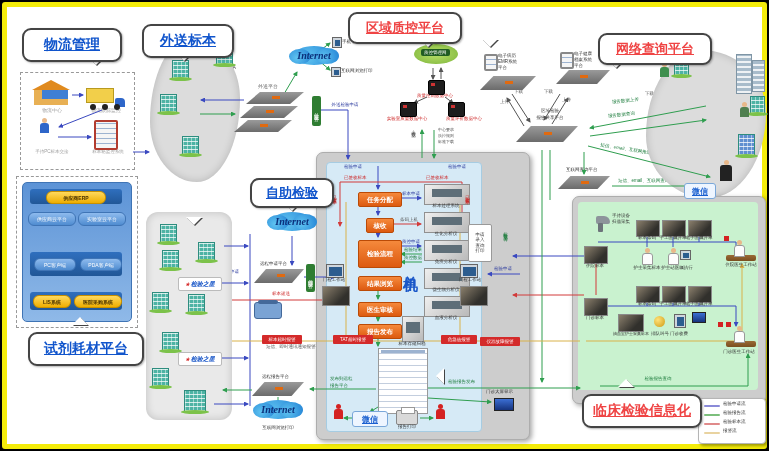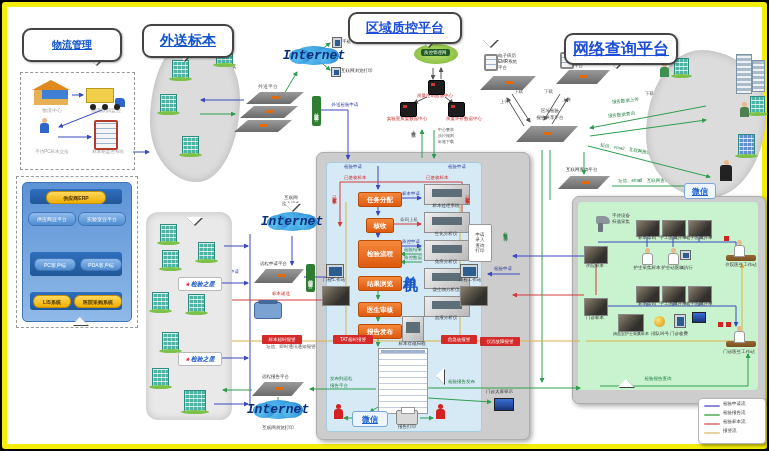--- a/index.html
+++ b/index.html
@@ -10,21 +10,21 @@
   .abs{position:absolute}
   .t{position:absolute;line-height:1.1;color:#333;white-space:nowrap}
   .ctr{text-align:center}
   .f4{font-size:4.5px}.f5{font-size:5px}.f7{font-size:7px}
   .c-blue{color:#2b3a9e}.c-red{color:#cc2222}.c-green{color:#1c7c3c}.c-gray{color:#555}
   .v{writing-mode:vertical-rl;letter-spacing:1px}
   .callout{position:absolute;background:#fff;border:2px solid #444;border-radius:9px;
            display:flex;align-items:center;justify-content:center;font-weight:bold;
            font-family:"Liberation Serif",serif;z-index:30;box-shadow:1px 1px 2px rgba(0,0,0,.3)}
   .callout span{text-decoration:underline}
-  .callout.red{color:#1d4ed8}.callout.blue{color:#1155cc}
+  .callout.red{color:#ef4444}.callout.blue{color:#1155cc}
   .tri{position:absolute;width:0;height:0;border:8px solid transparent;z-index:29;
        filter:drop-shadow(1px 1px 0 #444)}
   .tri.down{border-top-color:#fff;border-bottom-width:0}
   .tri.up{border-bottom-color:#fff;border-top-width:0}
   .tri.left{border-right-color:#fff;border-left-width:0}
   .dash{position:absolute;border:1px dashed #999;background:rgba(255,255,255,.5);z-index:1}
   .blob{position:absolute;background:#dcdcdc;border-radius:46% 54% 48% 52%/58% 42% 58% 42%;
         box-shadow:inset 0 0 8px rgba(0,0,0,.18);z-index:1}
   .graypanel{position:absolute;background:#cdcdcd;border:1px solid #adadad;border-radius:7px;
              box-shadow:2px 2px 5px rgba(0,0,0,.35);z-index:1}
@@ -38,22 +38,22 @@
   .plat{position:absolute;background:linear-gradient(#9a9a9a,#6b6b6b);
         clip-path:polygon(24% 0,100% 0,76% 100%,0 100%);z-index:10}
   .plat i{position:absolute;left:45%;top:35%;width:8px;height:3px;background:#e06a10}
   .srv{position:absolute;background:#1d1d1d;border-radius:2px;border:1px solid #000;z-index:10}
   .srv i{position:absolute;left:2px;top:2px;width:4px;height:3px;background:#c33}
   .cloud{position:absolute;background:radial-gradient(circle at 35% 60%,#5fc3f0,#1f7fd4);
          border-radius:50%;z-index:10;display:flex;align-items:center;justify-content:center}
   .cloud:before,.cloud:after{content:"";position:absolute;background:inherit;border-radius:50%}
   .cloud:before{width:55%;height:80%;left:-12%;top:15%}
   .cloud:after{width:60%;height:85%;right:-12%;top:8%}
-  .cloud b{position:relative;z-index:2;font-family:Liberation Mono, monospace;font-style:italic;
-           font-size:13px;color:#0b2f7a}
+  .cloud b{position:relative;z-index:2;font-family:Liberation Serif, serif;font-style:italic;
+           font-size:10px;color:#0b2f7a}
   .bldg{position:absolute;background:#4db3a4;border:0.5px solid #2e8d7f;z-index:10;
         background-image:repeating-linear-gradient(0deg,rgba(255,255,255,.75) 0 1.5px,transparent 1.5px 4px),
                          repeating-linear-gradient(90deg,rgba(255,255,255,.45) 0 1.5px,transparent 1.5px 4px)}
   .bldg:after{content:"";position:absolute;left:-4px;right:-4px;bottom:-3px;height:4px;background:#7cc24a;border-radius:50%}
   .city{position:absolute;background:#a8bccb;border:0.5px solid #7f95a5;z-index:10;
         background-image:repeating-linear-gradient(0deg,rgba(255,255,255,.8) 0 2px,transparent 2px 5px)}
   .obox{position:absolute;background:linear-gradient(#f5893c,#dd5a10);color:#fff;border:1px solid #bb4a06;
         border-radius:2px;display:flex;align-items:center;justify-content:center;z-index:11;
         font-size:6.5px;font-weight:bold;text-align:center;line-height:1.15}
   .inst{position:absolute;background:linear-gradient(135deg,#efefef,#b9b9b9);border:1px solid #909090;z-index:10}
@@ -574,37 +574,46 @@
     <div class="legend" style="left:698px;top:398px;width:66px;height:44px"></div>
     <div class="lgline" style="left: 704px; top: 405px; width: 16px; background: rgb(138, 138, 216);"></div>
     <span class="t f4" style="left:723px;top:402px;z-index:21">检验申请流</span>
     <div class="lgline" style="left: 704px; top: 414px; width: 16px; background: rgb(124, 191, 124);"></div>
     <span class="t f4" style="left:723px;top:411px;z-index:21">检验报告流</span>
     <div class="lgline" style="left: 704px; top: 423px; width: 16px; background: rgb(224, 138, 138);"></div>
     <span class="t f4" style="left:723px;top:420px;z-index:21">检验标本流</span>
     <div class="lgline" style="left: 704px; top: 432px; width: 16px; background: rgb(233, 211, 160);"></div>
     <span class="t f4" style="left:723px;top:429px;z-index:21">报警流</span>
 
-    <div class="callout blue" style="left:22px;top:28px;width:96px;height:30px;font-size:10px">
+    <div class="callout blue" style="left:22px;top:28px;width:96px;height:30px;font-size:14px">
         <span>物流管理</span>
       </div>
     <div class="tri down" style="left:88px;top:57px"></div>
     <div class="callout blue" style="left:142px;top:24px;width:88px;height:30px;font-size:14px">
         <span>外送标本</span>
       </div>
     <div class="tri down" style="left:176px;top:53px"></div>
     <div class="callout red" style="left:348px;top:12px;width:110px;height:28px;font-size:13px">
         <span>区域质控平台</span>
       </div>
     <div class="tri down" style="left:420px;top:39px"></div>
     <div class="tri down" style="left:482px;top:39px"></div>
-    <div class="callout red" style="left:564px;top:33px;width:110px;height:28px;font-size:16px">
+    <div class="callout red" style="left:598px;top:33px;width:110px;height:28px;font-size:13px">
         <span>网络查询平台</span>
       </div>
     <div class="tri down" style="left:608px;top:60px"></div>
+    <div class="callout blue" style="left:28px;top:332px;width:112px;height:30px;font-size:14px">
+        <span>试剂耗材平台</span>
+      </div>
     <div class="tri up" style="left:72px;top:317px"></div>
     <div class="tri down" style="left:186px;top:217px"></div>
+    <div class="callout blue" style="left:250px;top:178px;width:80px;height:26px;font-size:13px">
+        <span>自助检验</span>
+      </div>
     <div class="tri down" style="left:284px;top:203px"></div>
     <div class="tri left" style="left:436px;top:368px"></div>
+    <div class="callout red" style="left:582px;top:394px;width:116px;height:30px;font-size:14px">
+        <span>临床检验信息化</span>
+      </div>
     <div class="tri up" style="left:618px;top:379px"></div>
 
   </div>
 </div>
 
 </body></html>

